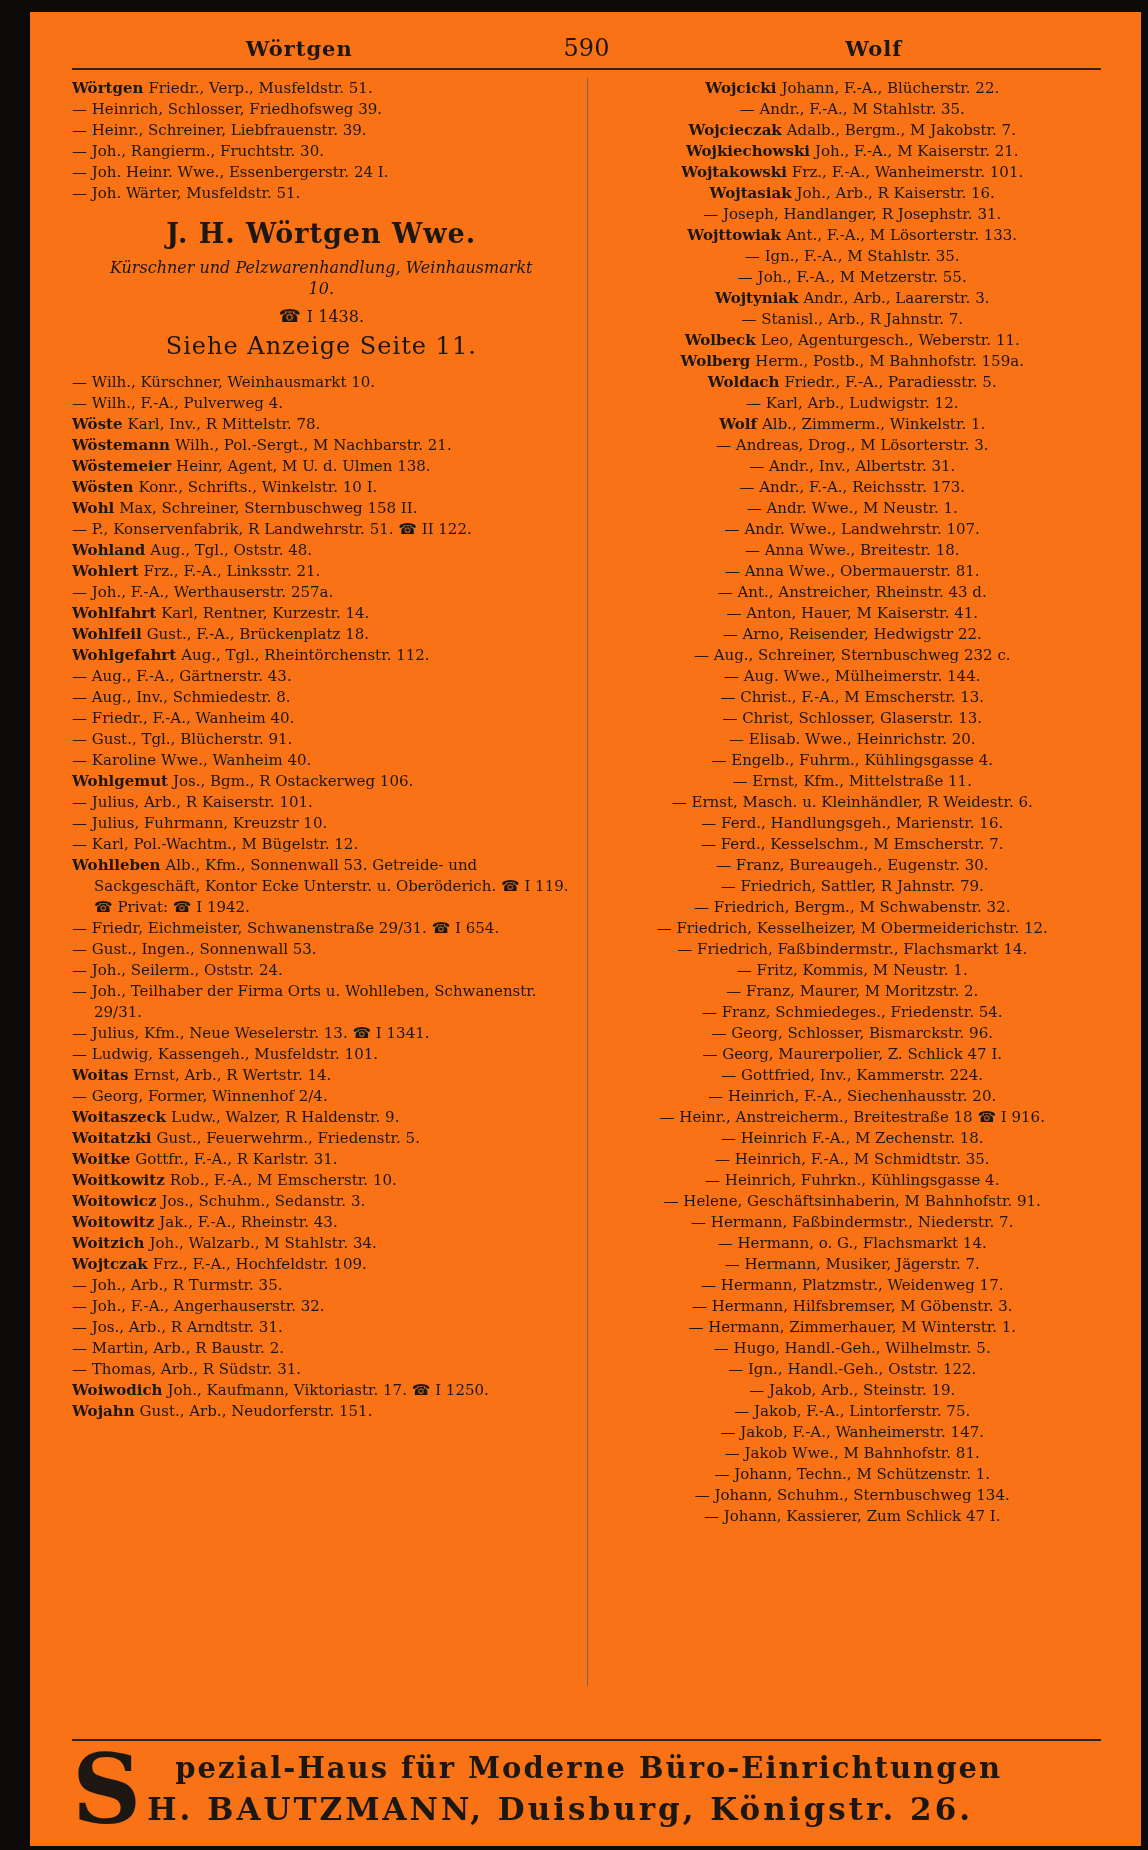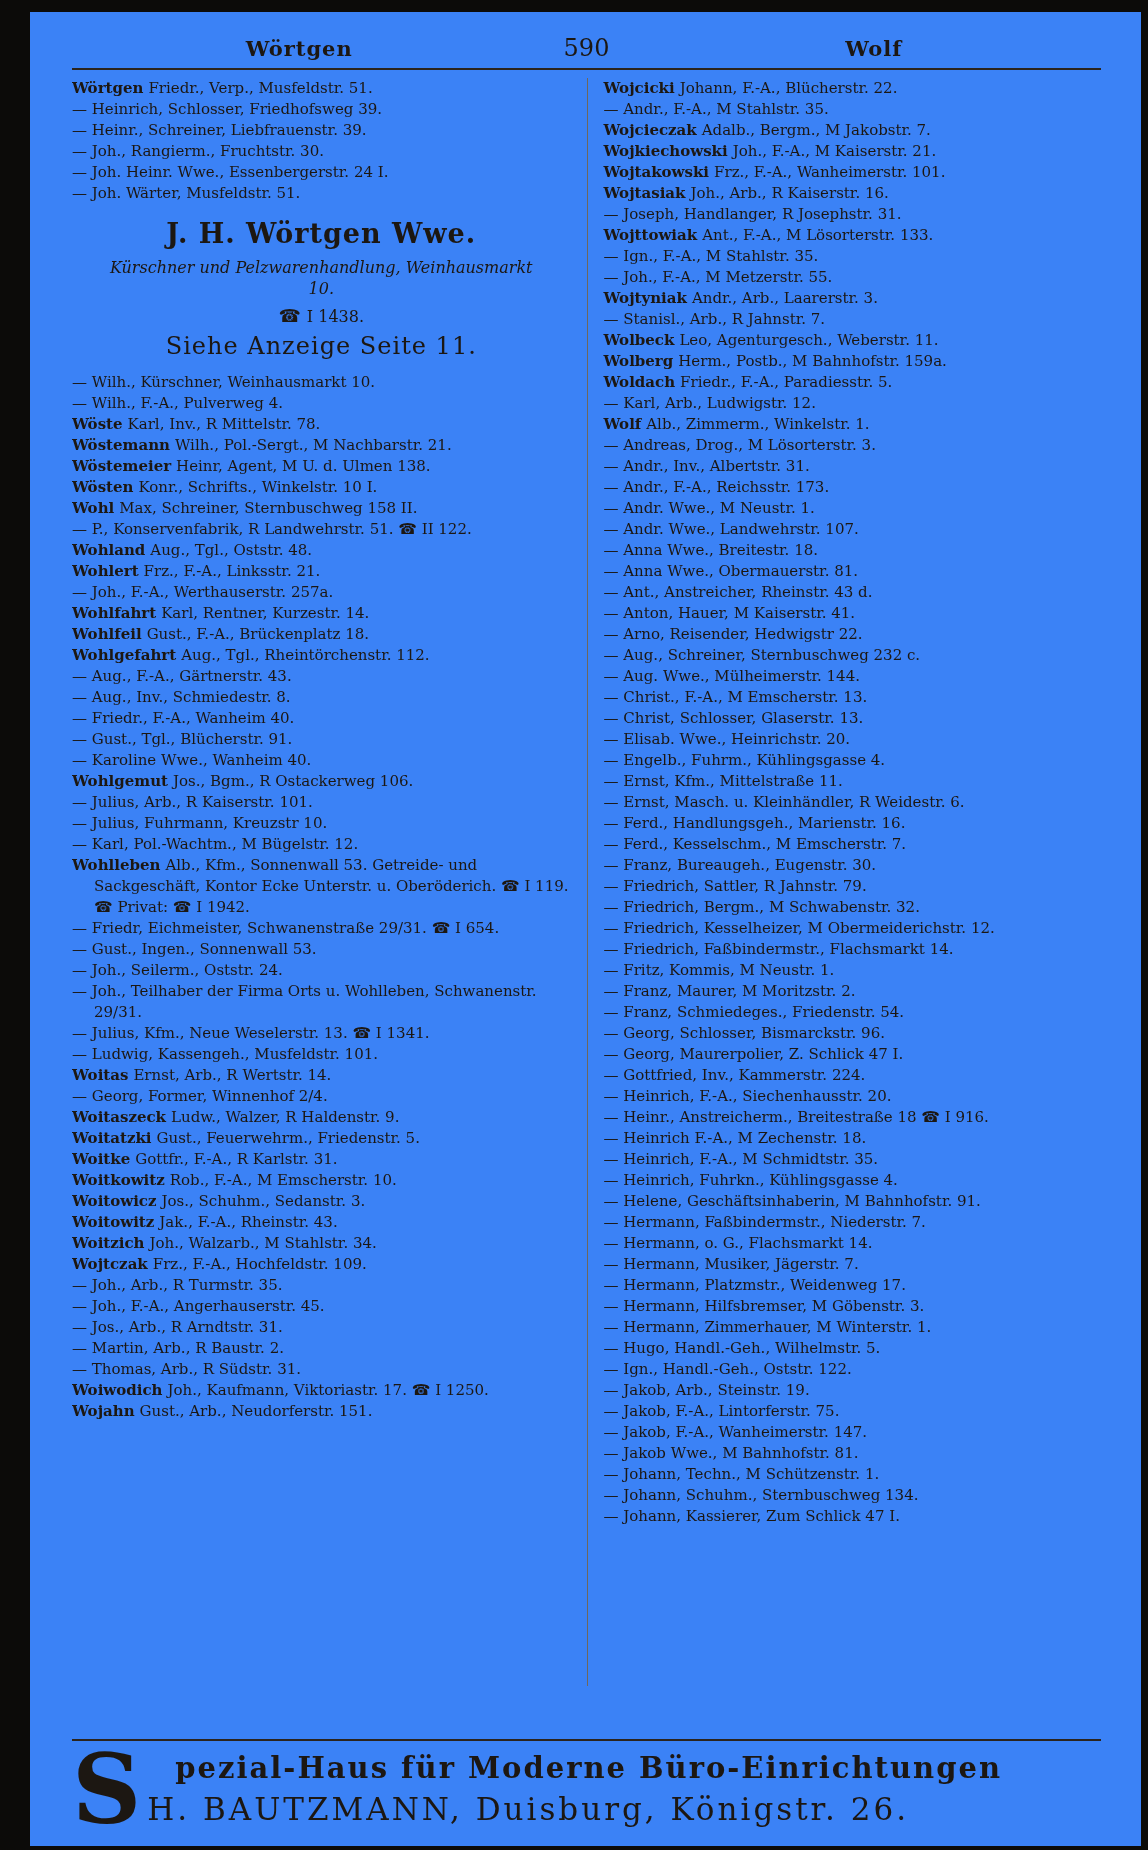--- a/index.html
+++ b/index.html
@@ -6,21 +6,21 @@
   body {
     width: 1148px; height: 1850px;
     background: #0c0b09;
     font-family: "DejaVu Serif", "Liberation Serif", serif;
     position: relative;
     overflow: hidden;
   }
   .page {
     position: absolute;
     left: 30px; top: 12px; right: 7px; bottom: 4px;
-    background: #3b82f6;
+    background: #f97316;
     color: #1c1712;
     padding: 22px 40px 12px 42px;
     box-sizing: border-box;
   }
   
   .running-head {
     display: grid;
     grid-template-columns: 1fr 120px 1fr;
     align-items: baseline;
     border-bottom: 2px solid #2b241d;
@@ -30,21 +30,21 @@
   .head-word { font-weight: bold; font-size: 21px; text-align: center; letter-spacing: 1px; }
   .page-num { text-align: center; font-size: 24px; }
   
   .columns {
     display: flex;
     height: 1608px;
     overflow: hidden;
   }
   .col { width: 50%; box-sizing: border-box; }
   .col-left { padding-right: 16px; }
-  .col-right { border-left: 1px solid #6e675c; padding-left: 16px; }
+  .col-right { border-left: 1px solid #6e675c; padding-left: 16px; text-align: center; }
   .entries { margin: 0; }
   .entry {
     margin: 0;
     font-size: 15px;
     line-height: 21px;
     padding-left: 22px;
     text-indent: -22px;
   }
   .surname { font-weight: bold; }
   .surname:not(:empty) { margin-right: 5px; }
@@ -81,21 +81,21 @@
   .footer-lines { flex: 1; }
   .footer-line1 {
     font-size: 29px;
     font-weight: bold;
     letter-spacing: 2px;
     white-space: nowrap;
     margin-left: 28px;
   }
   .footer-line2 {
     font-size: 31px;
-    font-weight: normal;
+    font-weight: bold;
     letter-spacing: 3px;
     margin-top: 6px;
     white-space: nowrap;
   }
 </style>
 </head>
 <body>
 
 <div class="page">
 
@@ -208,21 +208,21 @@
           <p class="entry"><span class="surname">Woitowicz</span><span>Jos., Schuhm., Sedanstr. 3.</span></p>
 
           <p class="entry"><span class="surname">Woitowitz</span><span>Jak., F.-A., Rheinstr. 43.</span></p>
 
           <p class="entry"><span class="surname">Woitzich</span><span>Joh., Walzarb., M Stahlstr. 34.</span></p>
 
           <p class="entry"><span class="surname">Wojtczak</span><span>Frz., F.-A., Hochfeldstr. 109.</span></p>
 
           <p class="entry"><span class="surname"></span><span>— Joh., Arb., R Turmstr. 35.</span></p>
 
-          <p class="entry"><span class="surname"></span><span>— Joh., F.-A., Angerhauserstr. 45.</span></p>
+          <p class="entry"><span class="surname"></span><span>— Joh., F.-A., Angerhauserstr. 32.</span></p>
 
           <p class="entry"><span class="surname"></span><span>— Jos., Arb., R Arndtstr. 31.</span></p>
 
           <p class="entry"><span class="surname"></span><span>— Martin, Arb., R Baustr. 2.</span></p>
 
           <p class="entry"><span class="surname"></span><span>— Thomas, Arb., R Südstr. 31.</span></p>
 
           <p class="entry"><span class="surname">Woiwodich</span><span>Joh., Kaufmann, Viktoriastr. 17. ☎ I 1250.</span></p>
 
           <p class="entry"><span class="surname">Wojahn</span><span>Gust., Arb., Neudorferstr. 151.</span></p>

